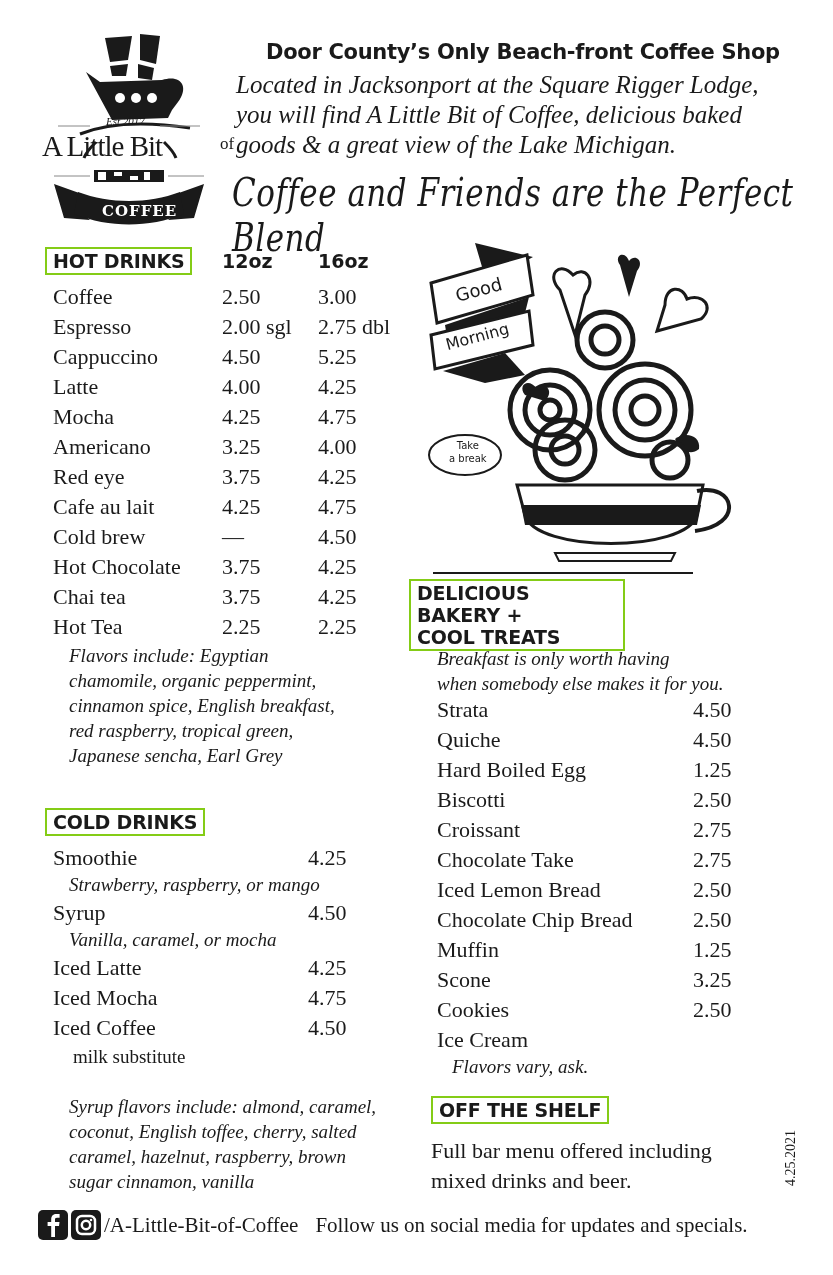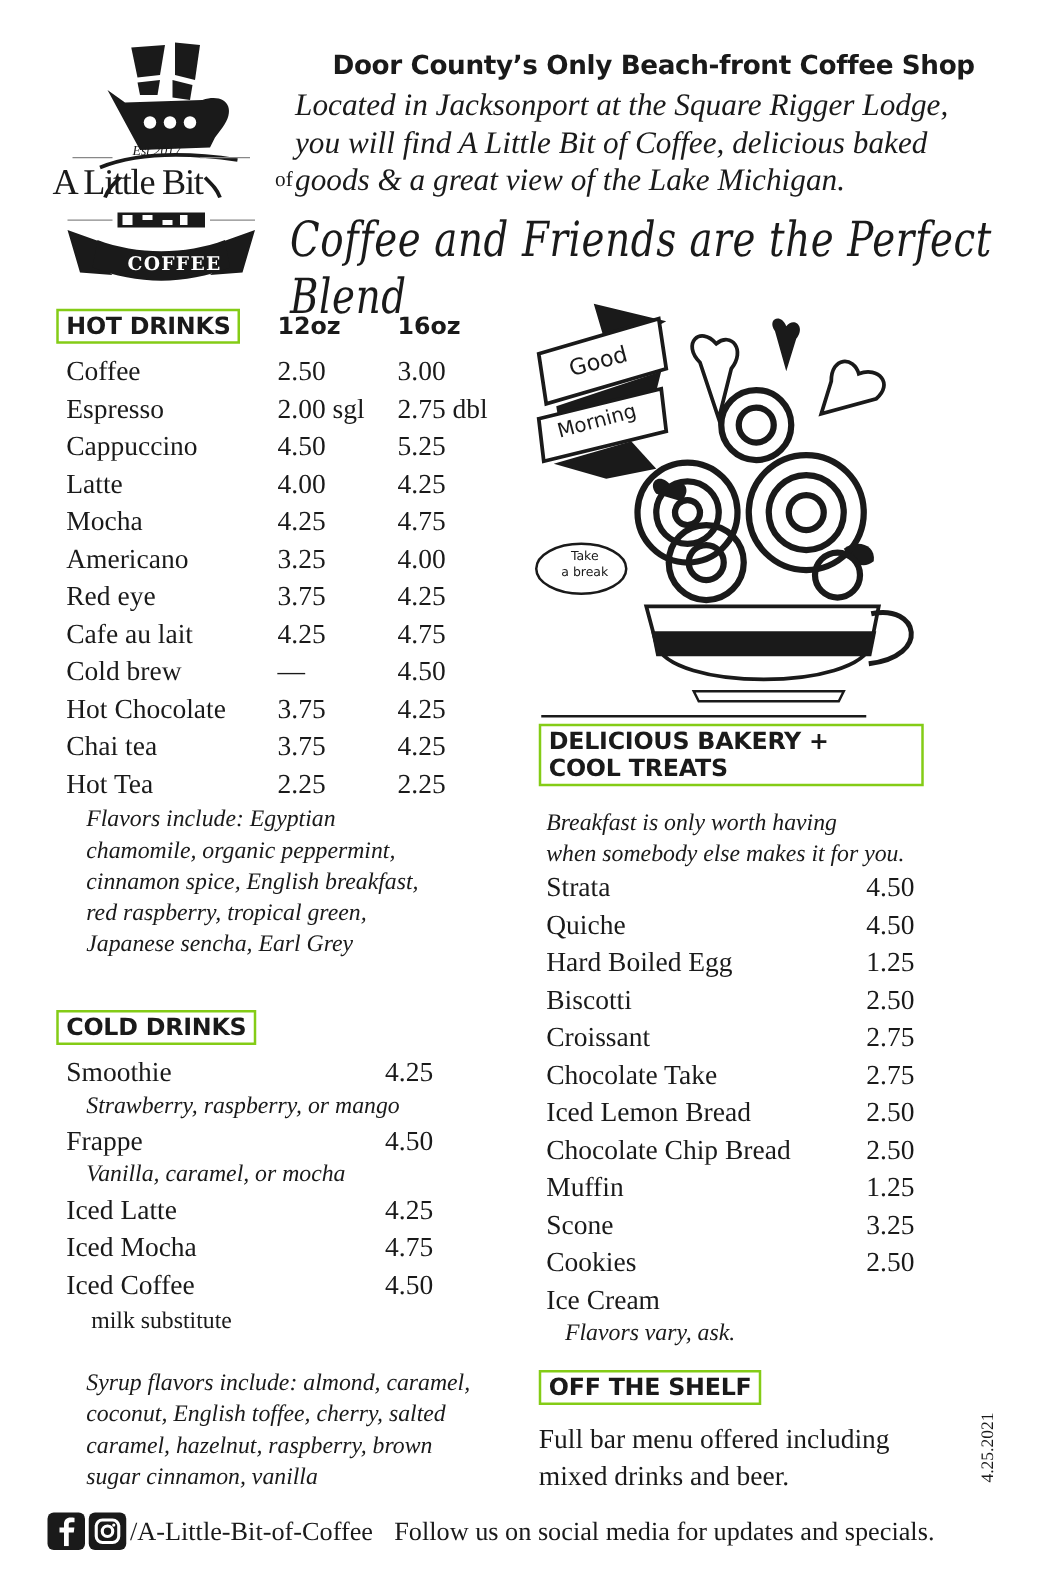--- a/index.html
+++ b/index.html
@@ -159,21 +159,21 @@
 </div>
 
 <div class="abs sec-box" style="left:45px;top:808px;">COLD DRINKS</div>
 
 <div class="crow" style="left:53px;top:845px;">
     <span class="name">Smoothie</span>
     <span class="price">4.25</span>
   </div>
 <div class="cnote" style="left:69px;top:874px;">Strawberry, raspberry, or mango</div>
 <div class="crow" style="left:53px;top:900px;">
-    <span class="name">Frappe</span>
+    <span class="name">Syrup</span>
     <span class="price">4.50</span>
   </div>
 <div class="cnote" style="left:69px;top:929px;">Vanilla, caramel, or mocha</div>
 <div class="crow" style="left:53px;top:955px;">
     <span class="name">Iced Latte</span>
     <span class="price">4.25</span>
   </div>
 <div class="crow" style="left:53px;top:985px;">
     <span class="name">Iced Mocha</span>
     <span class="price">4.75</span>
@@ -229,21 +229,21 @@
     <line x1="8" y1="338" x2="268" y2="338" stroke="#1a1a1a" stroke-width="2"></line>
   </svg>
   <div class="abs" style="left:30px;top:44px;font-family:'DejaVu Sans',sans-serif;font-size:18px;transform:rotate(-15deg);">Good</div>
   <div class="abs" style="left:20px;top:92px;font-family:'DejaVu Sans',sans-serif;font-size:16px;transform:rotate(-15deg);">Morning</div>
   <div class="abs" style="left:24px;top:204px;font-family:'DejaVu Sans',sans-serif;font-size:10px;text-align:center;line-height:13px;">
     <div>Take</div>
     <div>a break</div>
   </div>
 </div>
 
-<div class="abs sec-box" style="left:431px;top:579px;width:308px;">
+<div class="abs sec-box" style="left:409px;top:579px;width:216px;">
   <div>DELICIOUS BAKERY +</div>
   <div>COOL TREATS</div>
 </div>
 <div class="abs note" style="left:437px;top:646px;white-space:nowrap;">
   <div>Breakfast is only worth having</div>
   <div>when somebody else makes it for you.</div>
 </div>
 
 <div id="bakery-list">
     <div class="brow" style="left: 437px; top: 695px;">

